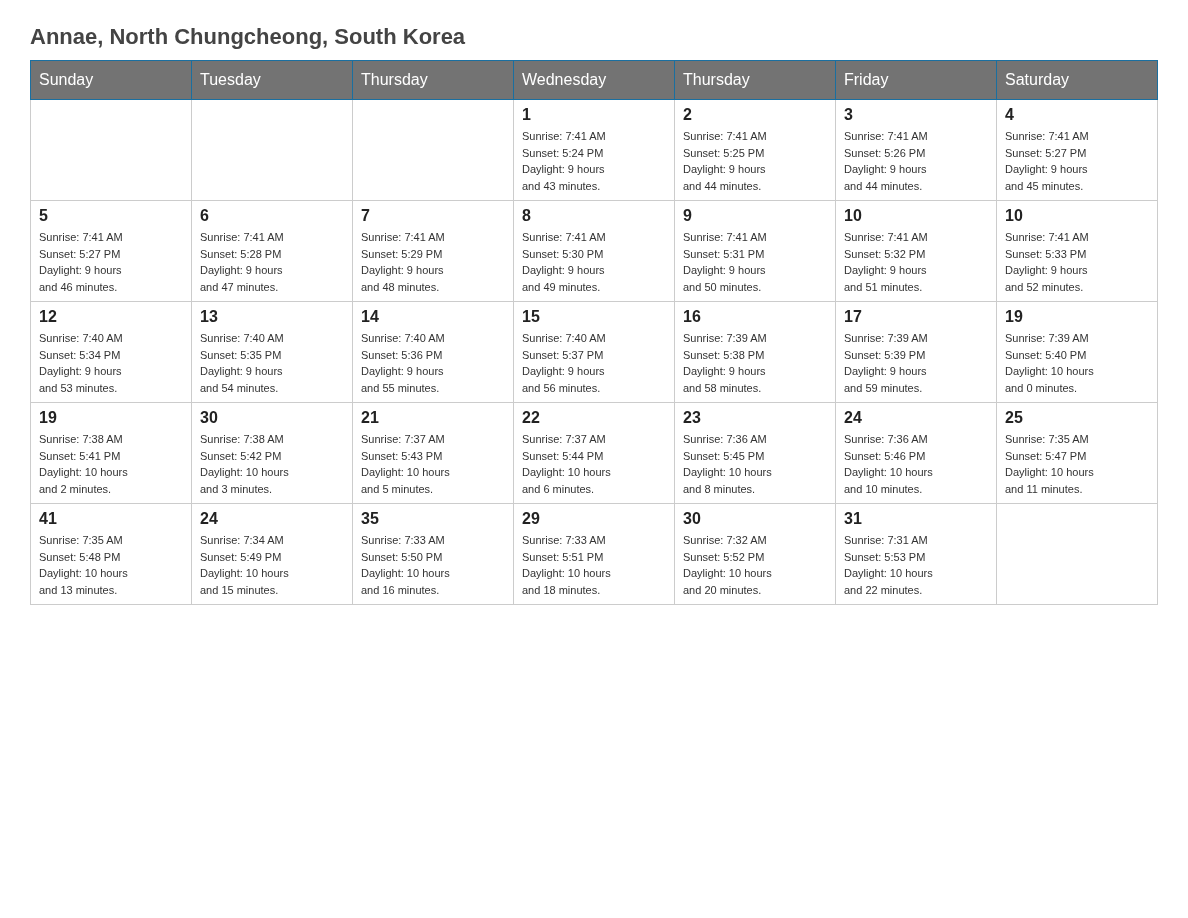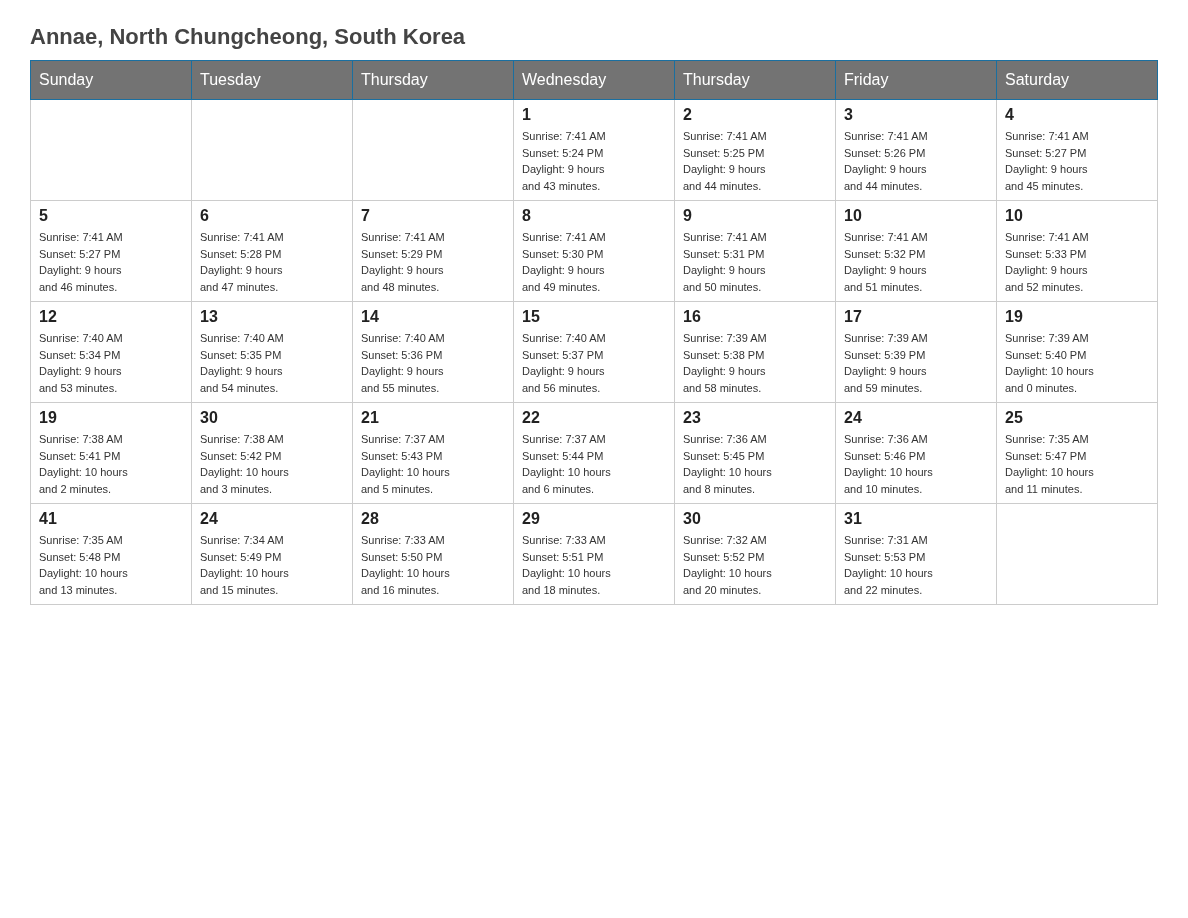--- a/index.html
+++ b/index.html
@@ -210,21 +210,21 @@
       <tr>
         <td>
           <div class="day-number">41</div>
           <div class="day-info">Sunrise: 7:35 AM<br>Sunset: 5:48 PM<br>Daylight: 10 hours<br>and 13 minutes.</div>
         </td>
         <td>
           <div class="day-number">24</div>
           <div class="day-info">Sunrise: 7:34 AM<br>Sunset: 5:49 PM<br>Daylight: 10 hours<br>and 15 minutes.</div>
         </td>
         <td>
-          <div class="day-number">28</div>
+          <div class="day-number">35</div>
           <div class="day-info">Sunrise: 7:33 AM<br>Sunset: 5:50 PM<br>Daylight: 10 hours<br>and 16 minutes.</div>
         </td>
         <td>
           <div class="day-number">29</div>
           <div class="day-info">Sunrise: 7:33 AM<br>Sunset: 5:51 PM<br>Daylight: 10 hours<br>and 18 minutes.</div>
         </td>
         <td>
           <div class="day-number">30</div>
           <div class="day-info">Sunrise: 7:32 AM<br>Sunset: 5:52 PM<br>Daylight: 10 hours<br>and 20 minutes.</div>
         </td>

